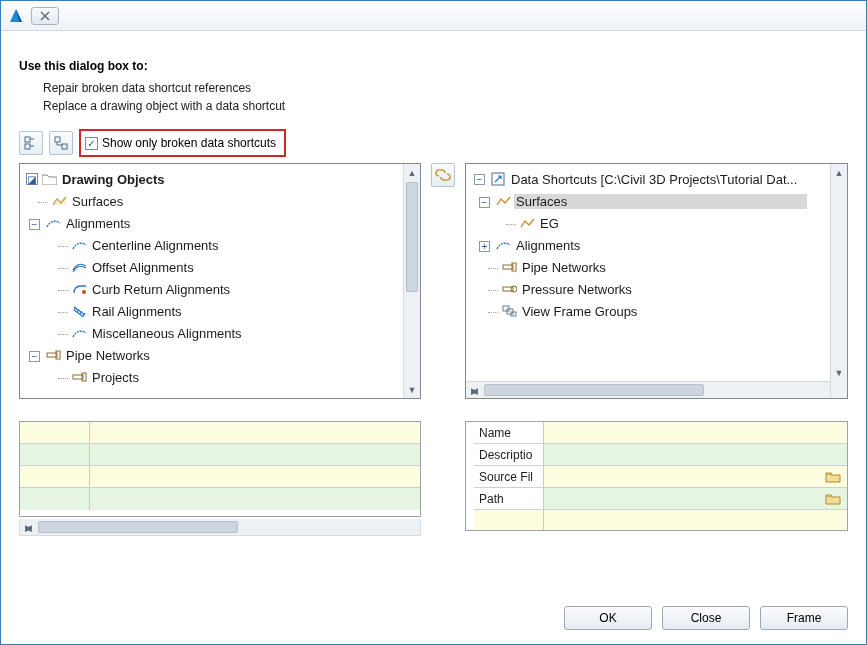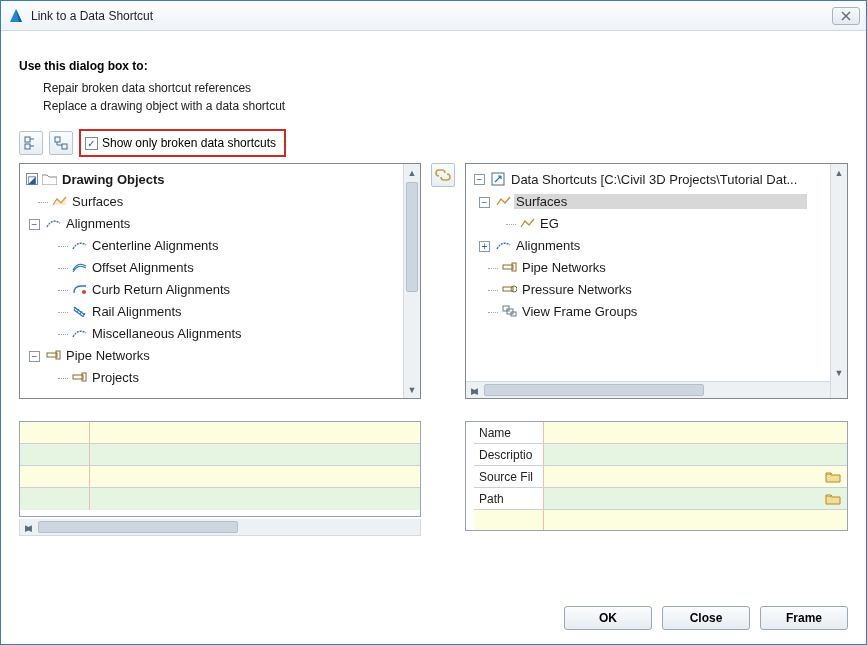--- a/index.html
+++ b/index.html
@@ -41,42 +41,41 @@
 .prop-key { width: 70px; padding: 2px 5px; border-right: 1px solid #f3b9b5; font-size: 12px; background: #fff; color:#222; display:flex; align-items:center; }
 .prop-val2 { flex:1; background: #e6f5e1; display:flex; align-items:center; justify-content:flex-end; padding-right:6px; }
 .alt .prop-key { background:#fff; }
 .alt .prop-val, .alt .prop-val2 { background:#e6f5e1; }
 .row-yellow .prop-val, .row-yellow .prop-val2 { background: #fdfde0; }
 .left-grid-row { display:flex; height:22px; border-bottom:1px solid #c9d1d9; }
 .left-grid-row:last-child { border-bottom:none; }
 .lg-a { width:70px; border-right:1px solid #f3b9b5; }
 .lg-b { flex:1; }
 .y { background:#fdfde0; } .g { background:#e6f5e1; }
-.buttons { position: absolute; right: 18px; bottom: 14px; display:flex; gap: 10px; font-weight: bold; }
+.buttons { position: absolute; right: 18px; bottom: 14px; display:flex; gap: 10px; }
 .btn { width: 88px; height: 24px; border: 1px solid #9aa8b6; background: linear-gradient(#fbfcfe,#e6ecf2); border-radius: 3px; font-size: 12px; display:flex; align-items:center; justify-content:center; cursor: default; }
 .folder-icon { color:#b38a2a; }
 svg { display:block; }
 .prop-wrap { position: relative; }
 .scroll-h-standalone { margin-top:2px; }
 .right-tree-scroll-h { position:absolute; left:0; right:17px; bottom:0; height:17px; background:#eef1f4; border-top:1px solid #d3dae1; }
 .bold { font-weight:bold; }
 </style>
 </head>
 <body>
 
 <div class="window">
 
   <div class="titlebar">
     <span class="title-icon">
       <svg width="18" height="18" viewBox="0 0 18 18">
           <polygon points="3,15 9,2 15,15" fill="#1e88d2"></polygon>
           <polygon points="9,2 15,15 12,15" fill="#0d5fa0"></polygon>
         </svg>
     </span>
-    <span class="title-text">Link to a Data Shortcut</span>
     <div class="close-btn">
       <svg width="10" height="10" viewBox="0 0 10 10">
           <path d="M1 1 L9 9 M9 1 L1 9" stroke="#5a6a7a" stroke-width="1.4"></path>
         </svg>
     </div>
   </div>
 
   <div class="body">
 
     <div class="use-heading">Use this dialog box to:</div>

